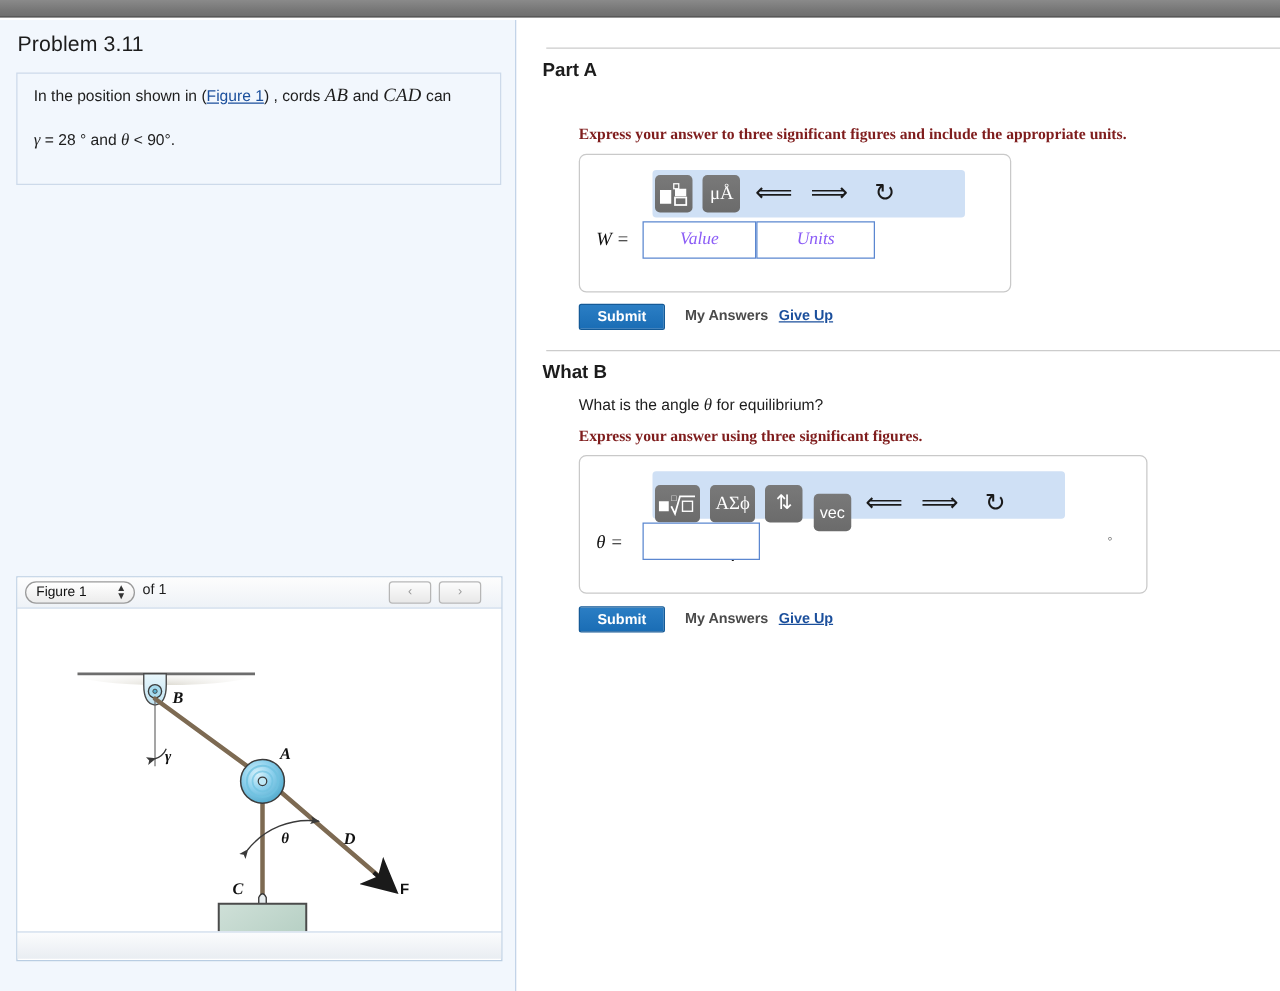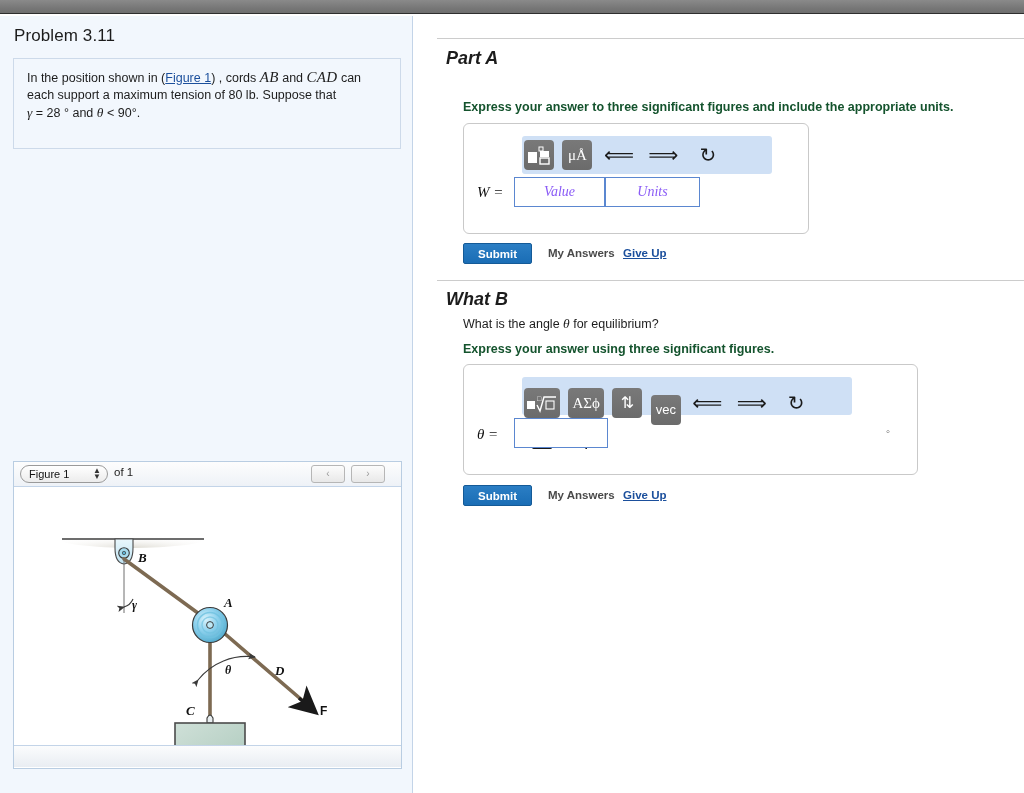--- a/index.html
+++ b/index.html
@@ -151,43 +151,43 @@
 
   .part-rule {
     position: absolute;
     left: 23px;
     width: 587px;
     height: 1px;
     background: #cccccc;
   }
   .part-label {
     position: absolute;
-    left: 32px;
-    font-size: 18px;
+    left: 20px;
+    font-size: 15px;
     font-weight: bold;
     color: #1c1c1c;
-    font-style: italic;
   }
   .q-text {
     position: absolute;
     left: 49px;
     font-size: 12.5px;
     color: #1d1d1d;
   }
   .q-text .mvar {
     font-family: "Liberation Serif", serif;
     font-style: italic;
     font-size: 15px;
   }
   .q-strong {
     position: absolute;
     left: 49px;
     font-size: 12.5px;
     font-weight: bold;
-    color: #14532d;
+    color: #7f1d1d;
+    font-family: Liberation Serif, serif;
   }
 
   
   .answer-box {
     position: absolute;
     background: #ffffff;
     border: 1px solid #c9c9c9;
     border-radius: 6px;
   }
   .mathbar {
@@ -279,21 +279,21 @@
 
   <div class="chrome-bar"></div>
 
   <div class="left-panel">
 
     <div class="problem-title">Problem 3.11</div>
 
     <div class="problem-box">
       <div class="problem-text">
         <span>In the position shown in (</span><a href="#">Figure 1</a><span>) , cords </span><span class="mvar">AB</span><span> and </span><span class="mvar">CAD</span><span> can</span><br>
-        <span>each support a maximum tension of 80 lb. Suppose that</span><br>
+        <br>
         <span class="mvar-sm">γ</span> <span>= 28</span> <span>°</span> <span>and</span> <span class="mvar-sm">θ</span> <span>&lt; 90</span><span>°</span><span>.</span>
       </div>
     </div>
 
     <div class="figure-widget">
 
       <div class="figure-toolbar">
         <div class="fig-select">
           <span>Figure 1</span>
           <span class="stepper">▲<br>▼</span>

